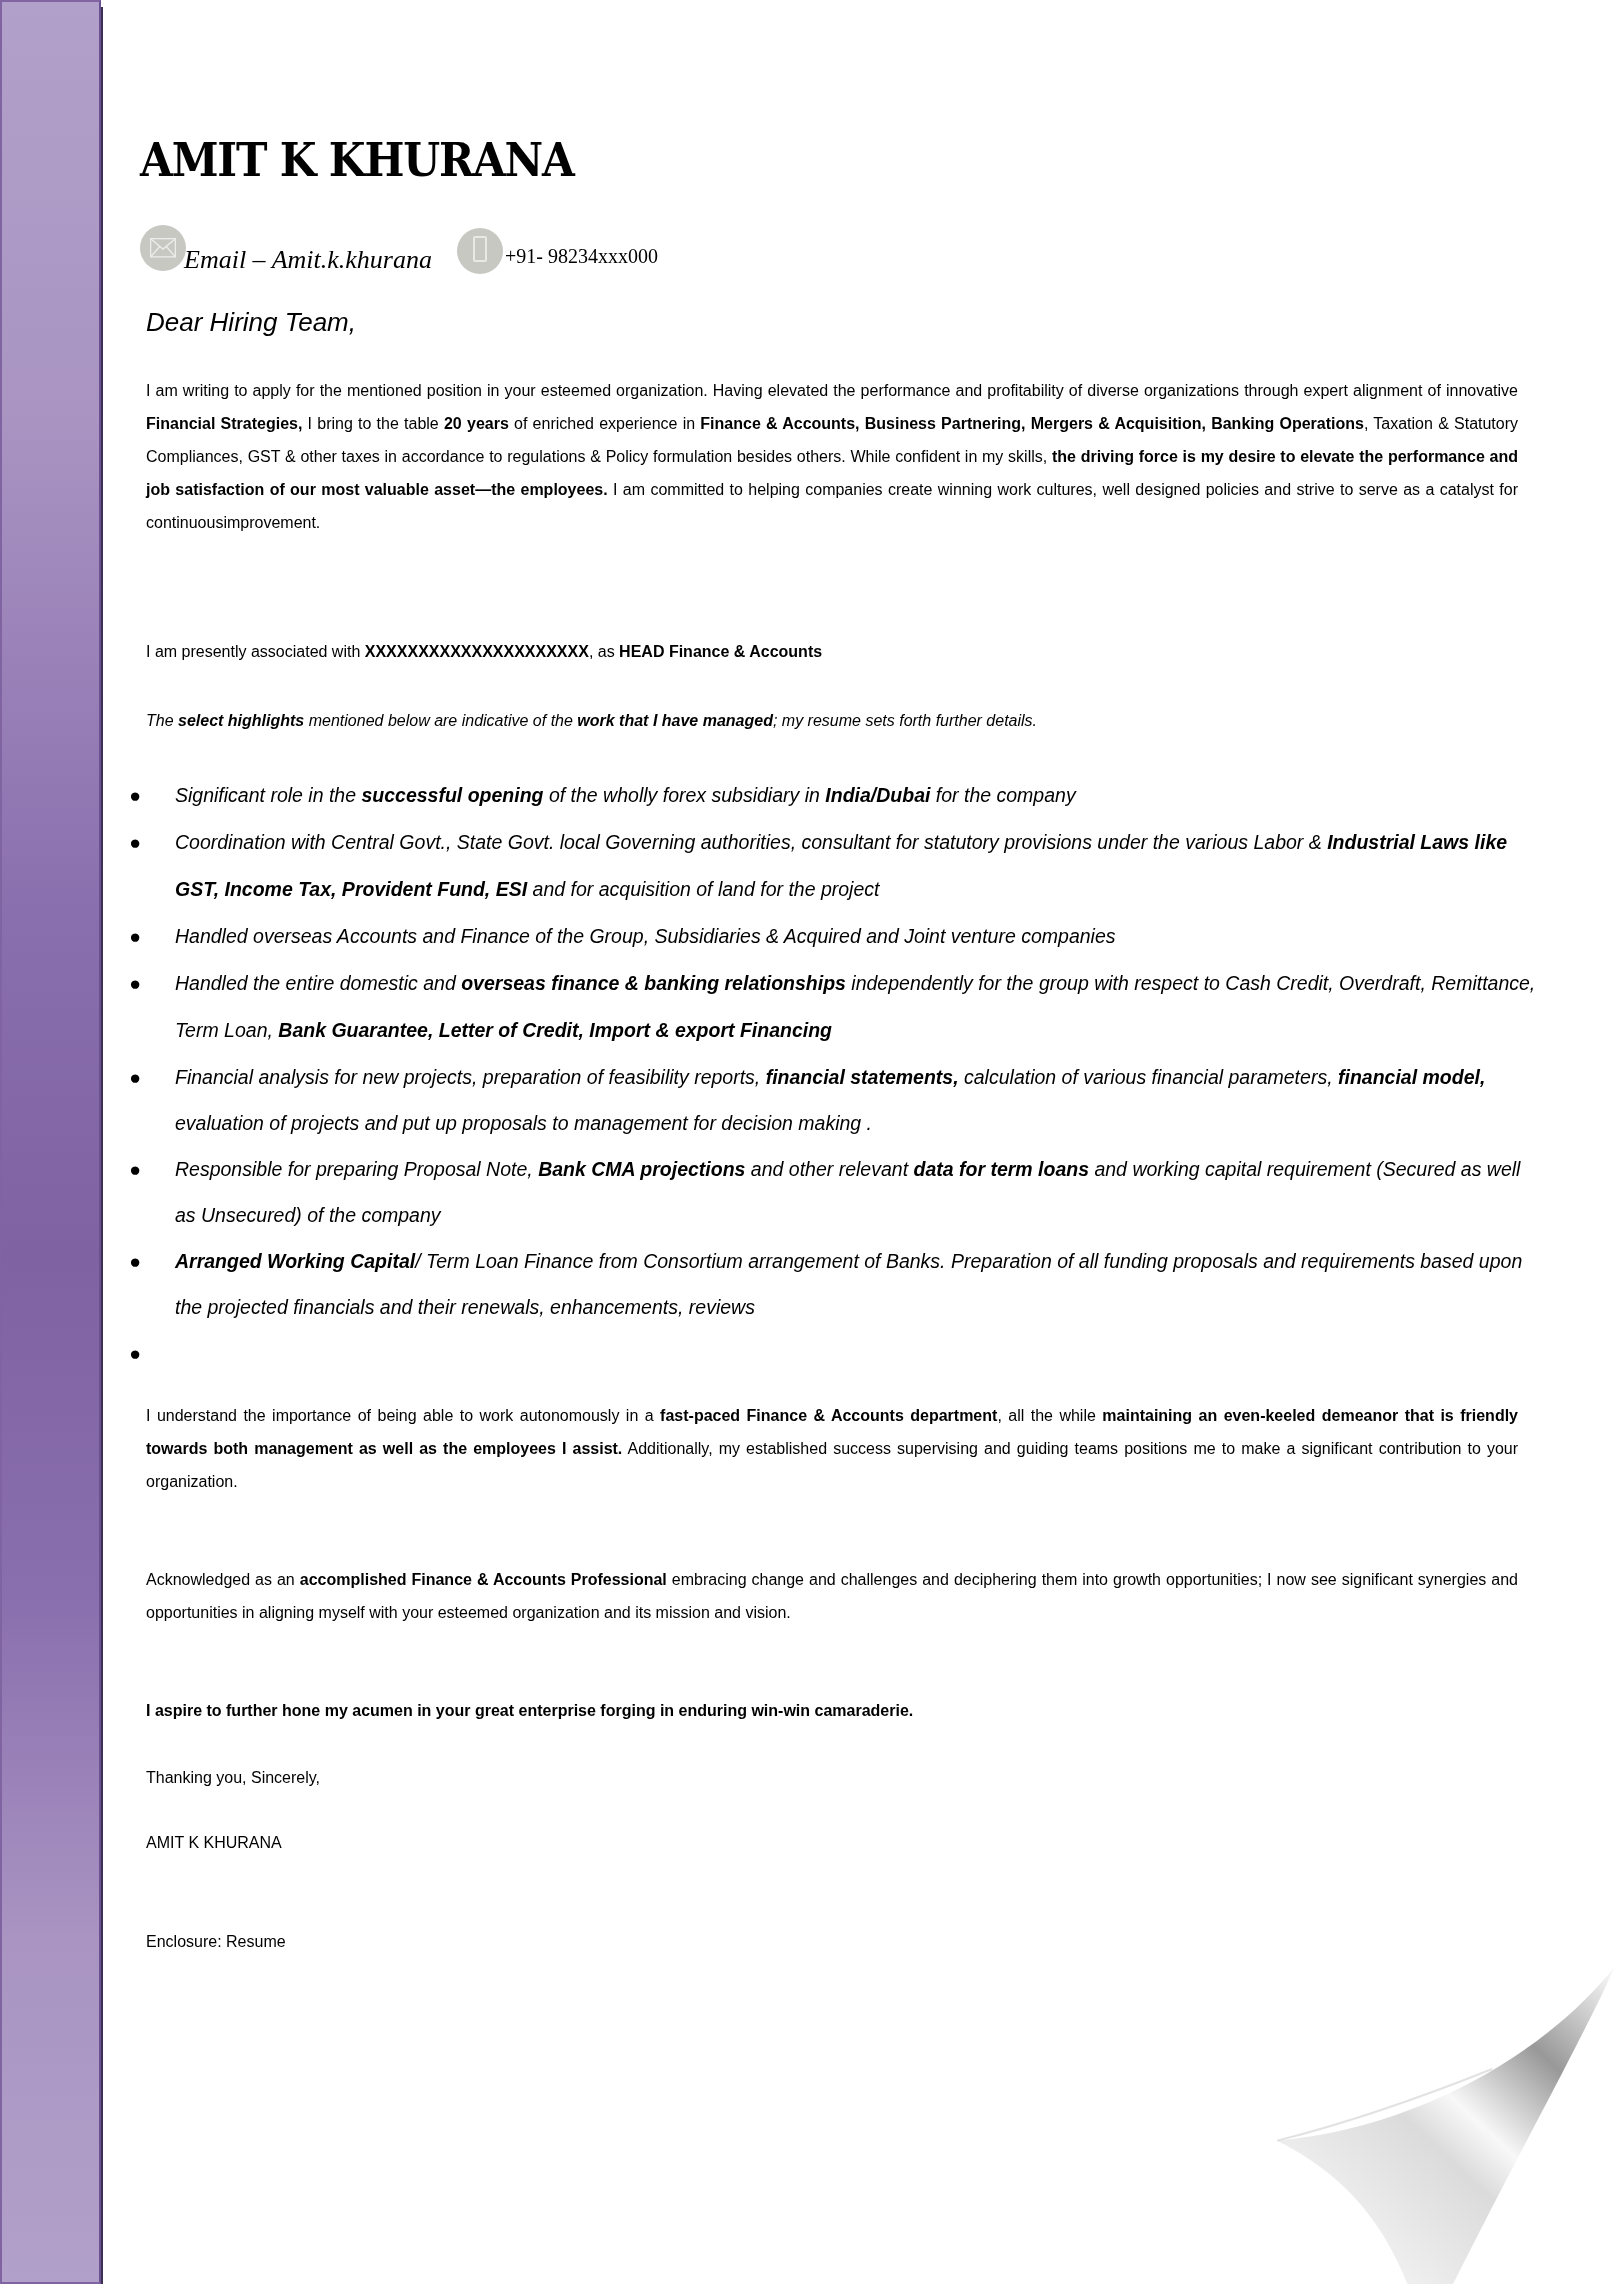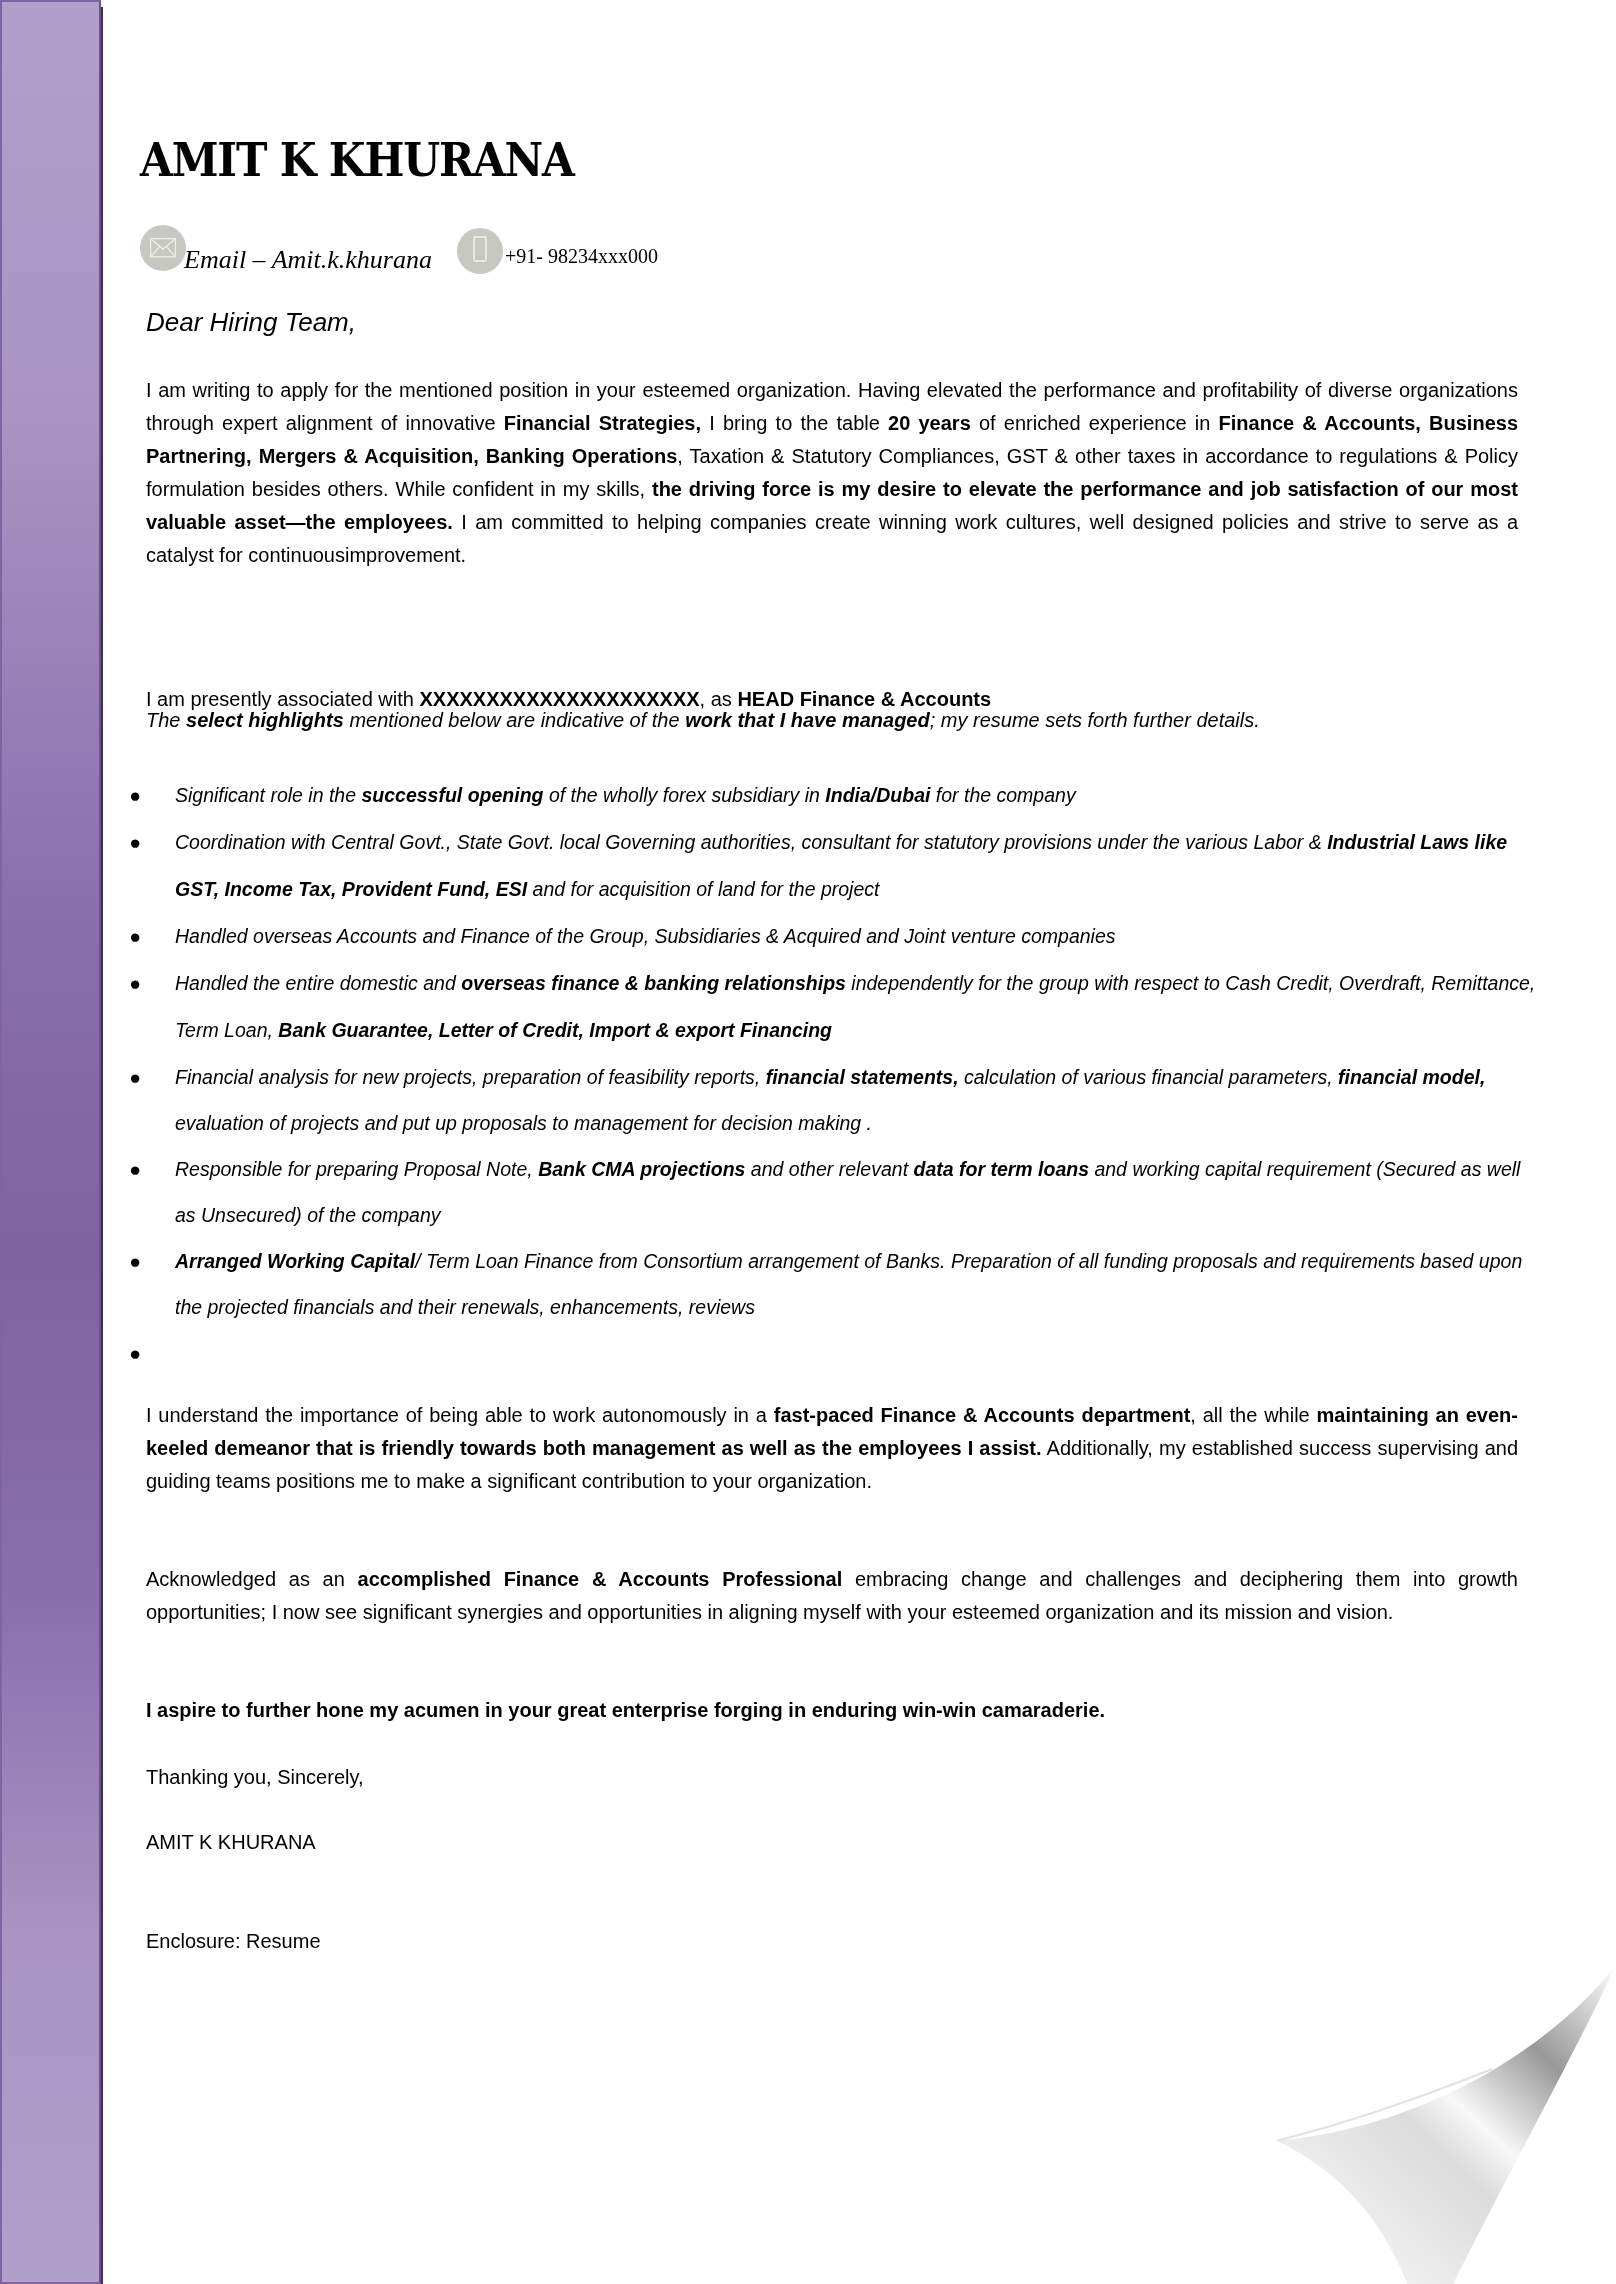--- a/index.html
+++ b/index.html
@@ -10,25 +10,25 @@
   .sidebar-edge { position:absolute; left:101px; top:6.5px; width:2px; height:2278px; background:#3e2f55; }
   .title { position:absolute; left:140px; top:133px; font-family:"DejaVu Serif", serif; font-weight:bold; font-size:46px; letter-spacing:-1.3px; transform:scaleX(0.92); transform-origin:left; white-space:nowrap; }
   .contact { position:absolute; left:140px; top:225px; height:46px; white-space:nowrap; }
   .icon-circle { position:absolute; width:46px; height:46px; border-radius:50%; background:#c8c8c2; }
   .mail-icon { left:0; top:0; }
   .phone-icon { left:317px; top:3.3px; }
   .env { position:absolute; left:9.8px; top:13px; width:26px; height:19.5px; }
   .phone-shape { position:absolute; left:15.6px; top:7.8px; width:14.3px; height:26px; border:2px solid #e9e9e4; border-radius:2px; box-sizing:border-box; }
   .contact-email { position:absolute; left:44px; top:19.5px; font-family:"Liberation Serif", serif; font-style:italic; font-size:26px; }
   .contact-phone { position:absolute; left:365px; top:19.5px; font-family:Liberation Serif, serif; font-size:20px; }
-  .body-text { position:absolute; left:146px; width:1372px; font-family:"Liberation Sans", sans-serif; font-size:20px; line-height:33px; text-align:justify; }
+  .body-text { position:absolute; left:146px; width:1372px; font-family:"Liberation Sans", sans-serif; font-size:16px; line-height:33px; text-align:justify; }
   .body-text b { font-weight:bold; }
   .salutation { top:306px; font-style:italic; font-size:26px; }
   .p1 { top:374px; }
-  .p2 { top:635px;margin-top:48px; }
+  .p2 { top:635px; }
   .p3 { top:704px; font-style:italic; }
   .bullets { position:absolute; left:124px; top:772px; width:1419px; margin:0; padding:0; list-style:none; font-style:italic; font-size:19.5px; line-height:47px; }
   .bullets li { position:relative; padding-left:51px; margin:0 0 0 0; }
   .bullets li .dot { position:absolute; left:5.2px; top:0; font-style:normal; font-size:19.5px; }
   .bullets li.tight { line-height:46px; }
   .p4 { top:1399px; }
   .p5 { top:1563px; }
   .p6 { top:1694px; }
   .closing { top:1761px; }
   .signature { top:1826px; }

